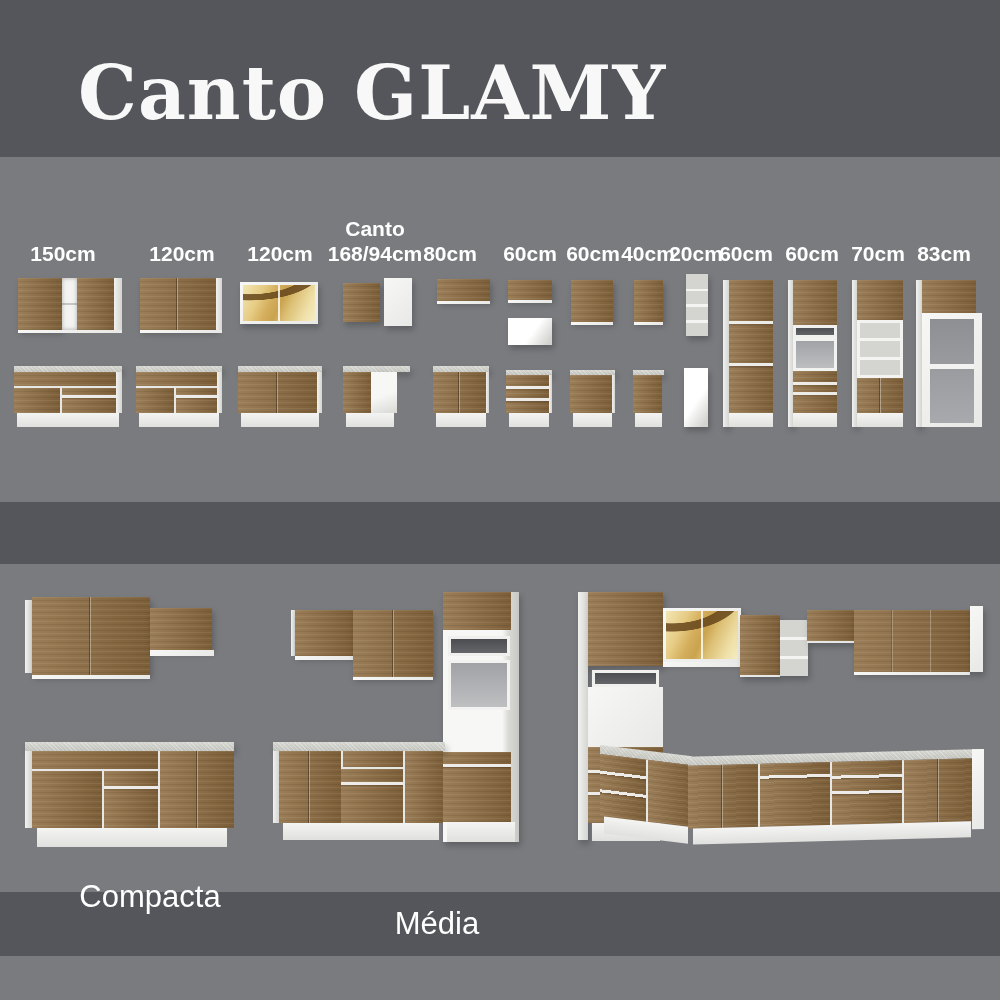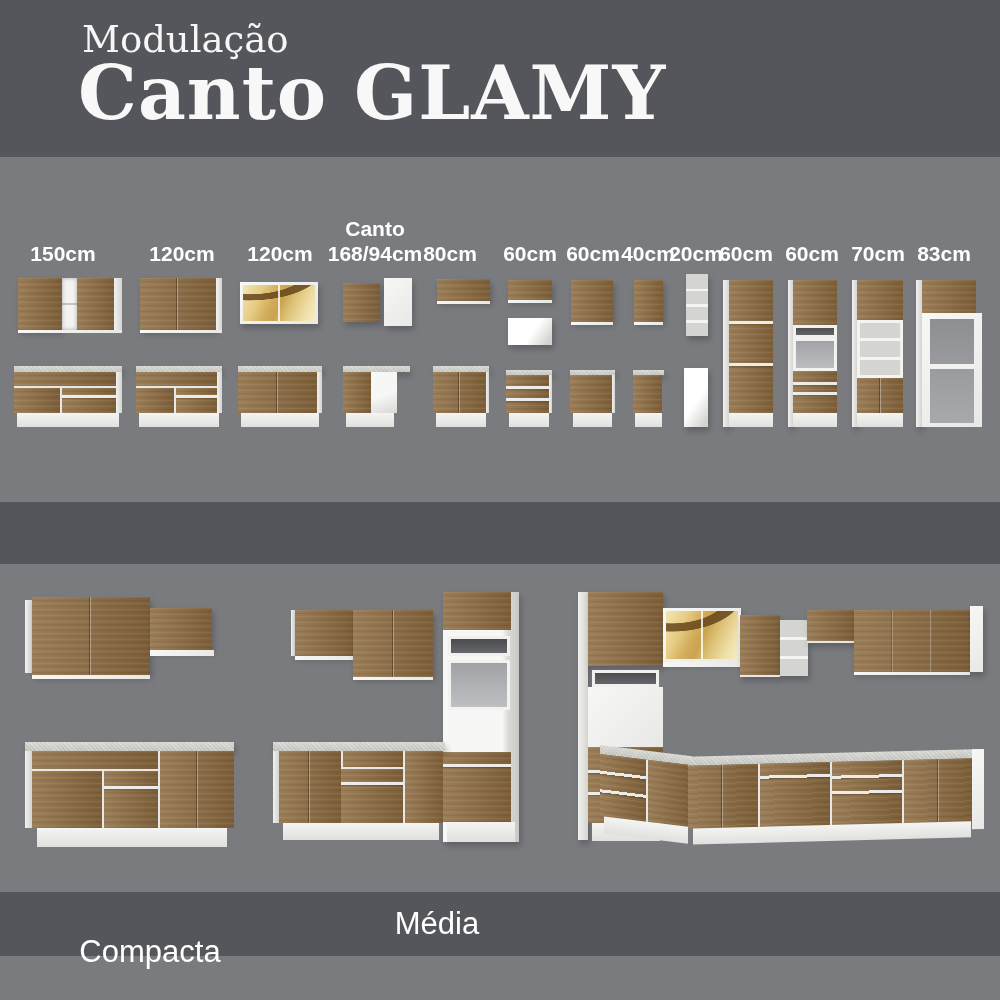--- a/index.html
+++ b/index.html
@@ -64,21 +64,20 @@
 
 <div id="page">
 
   <div class="a bg-dark" style="left:0;top:0;width:1000px;height:157px"></div>
   <div class="a bg-mid" style="left:0;top:157px;width:1000px;height:345px"></div>
   <div class="a bg-dark" style="left:0;top:502px;width:1000px;height:62px"></div>
   <div class="a bg-mid" style="left:0;top:564px;width:1000px;height:328px"></div>
   <div class="a bg-dark" style="left:0;top:892px;width:1000px;height:64px"></div>
   <div class="a bg-mid" style="left:0;top:956px;width:1000px;height:44px"></div>
 
-  <div class="a kicker" style="left:82px;top:18px">Modulação</div>
   <div class="a title" style="left:78px;top:50px">Canto GLAMY</div>
 
   <div class="a mlabel" style="left:18px;top:241px;width:90px">150cm</div>
   <div class="a mlabel" style="left:137px;top:241px;width:90px">120cm</div>
   <div class="a mlabel" style="left:235px;top:241px;width:90px">120cm</div>
   <div class="a mlabel" style="left:320px;top:216px;width:110px">Canto</div>
   <div class="a mlabel" style="left:320px;top:241px;width:110px">168/94cm</div>
   <div class="a mlabel" style="left:405px;top:241px;width:90px">80cm</div>
   <div class="a mlabel" style="left:485px;top:241px;width:90px">60cm</div>
   <div class="a mlabel" style="left:548px;top:241px;width:90px">60cm</div>
@@ -246,16 +245,16 @@
   <div class="a" style="left:688px;top:749px;width:296px;height:88px;transform:skewY(-1.5deg);transform-origin:top right">
     <div class="a ctop" style="left:0;top:0;width:296px;height:9px"></div>
     <div class="a w2" style="left:0;top:9px;width:70px;height:63px"></div>
     <div class="a wg bl" style="left:70px;top:9px;width:72px;height:63px;--gy:22%"></div>
     <div class="a wgg bl" style="left:142px;top:9px;width:72px;height:63px;--g1:25%;--g2:50%"></div>
     <div class="a w2 bl" style="left:214px;top:9px;width:70px;height:63px"></div>
     <div class="a wht" style="left:284px;top:0;width:12px;height:80px"></div>
     <div class="a plinth" style="left:5px;top:72px;width:278px;height:16px"></div>
   </div>
 
-  <div class="a kname" style="left:60px;top:920px;width:180px;height:64px">Compacta</div>
+  <div class="a kname" style="left:60px;top:865px;width:180px;height:64px">Compacta</div>
   <div class="a kname" style="left:347px;top:892px;width:180px;height:56px">Média</div>
 
 </div>
 
 </body></html>

